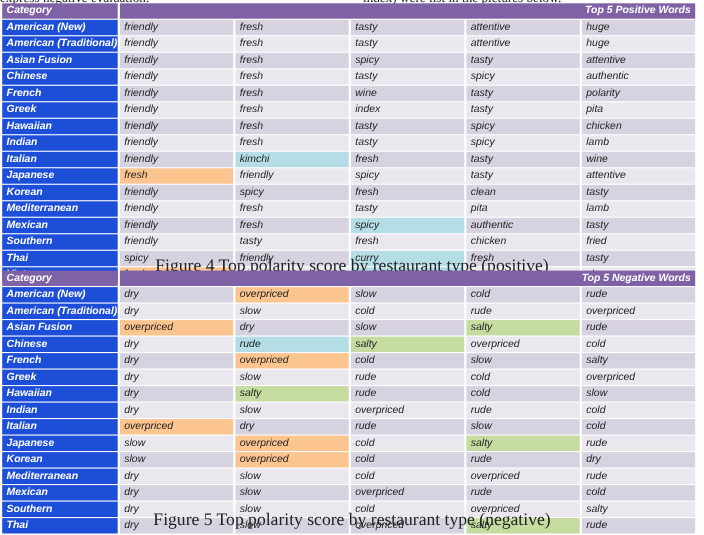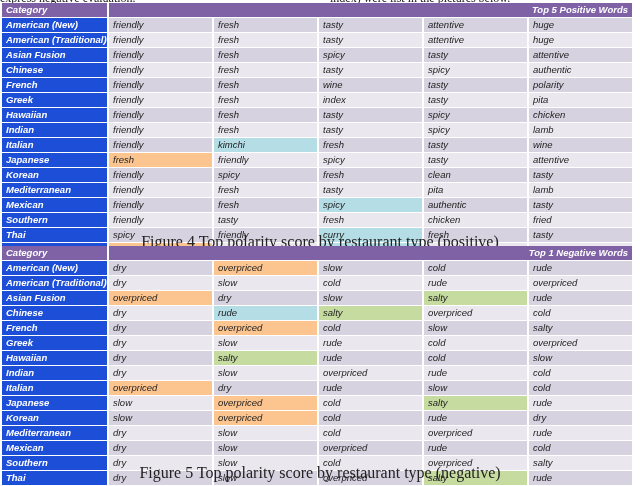--- a/index.html
+++ b/index.html
@@ -180,21 +180,21 @@
       <col style="width:105px">
       <col>
       <col>
       <col>
       <col>
       <col>
     </colgroup>
   <thead>
     <tr class="hdr">
       <th>Category</th>
-      <th class="title" colspan="5">Top 1 Negative Words</th>
+      <th class="title" colspan="5">Top 5 Negative Words</th>
     </tr>
   </thead>
   <tbody>
       <tr class="odd">
         <td class="cat">American (New)</td>
         <td class="w">dry</td>
         <td class="w hl-orange">overpriced</td>
         <td class="w">slow</td>
         <td class="w">cold</td>
         <td class="w">rude</td>

